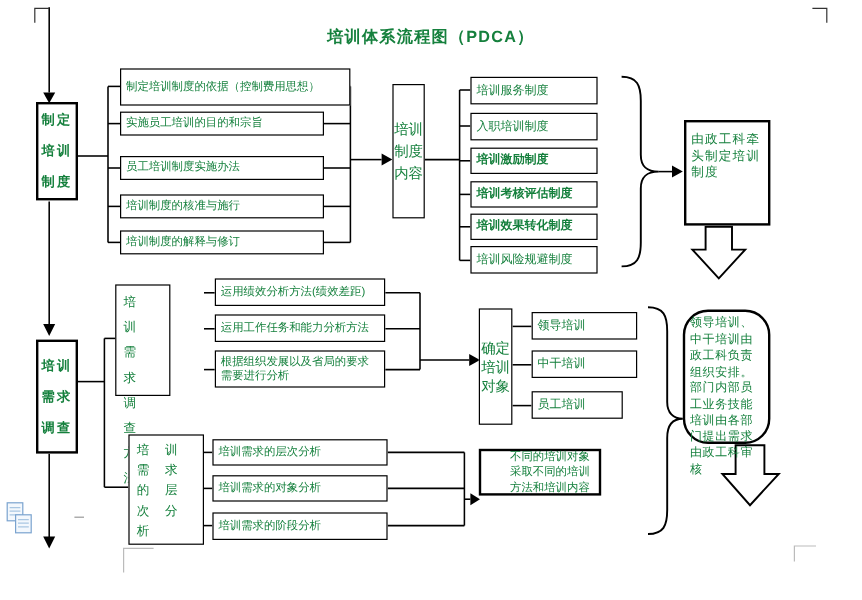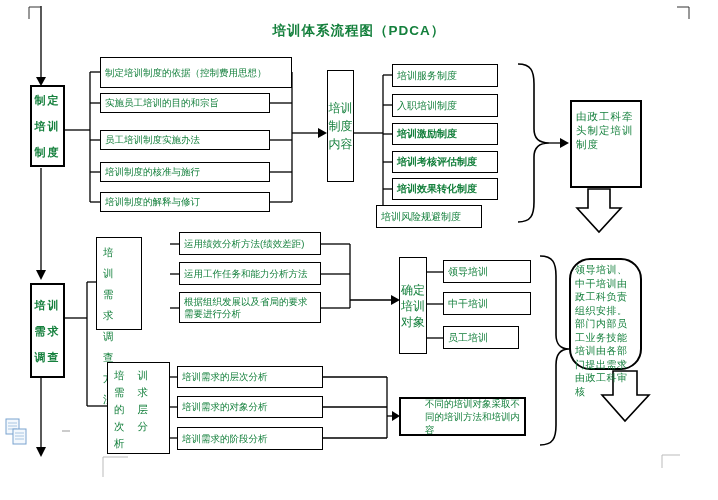--- a/index.html
+++ b/index.html
@@ -137,21 +137,21 @@
   <div class="box" style="left:100px;top:192px;width:170px;height:20px;">培训制度的解释与修订</div>
   <div class="box" style="left:100px;top:162px;width:170px;height:20px;">培训制度的核准与施行</div>
 
   <div class="box vertical1" style="left:327px;top:70px;width:27px;height:112px;">培训制度内容</div>
 
   <div class="box" style="left:392px;top:64px;width:106px;height:23px;font-size:10px;">培训服务制度</div>
   <div class="box" style="left:392px;top:94px;width:106px;height:23px;font-size:10px;">入职培训制度</div>
   <div class="box bold" style="left:392px;top:123px;width:106px;height:22px;font-size:10px;">培训激励制度</div>
   <div class="box bold" style="left:392px;top:151px;width:106px;height:22px;font-size:10px;">培训考核评估制度</div>
   <div class="box bold" style="left:392px;top:178px;width:106px;height:22px;font-size:10px;">培训效果转化制度</div>
-  <div class="box" style="left:376px;top:205px;width:106px;height:23px;font-size:10px;">培训风险规避制度</div>
+  <div class="box" style="left:392px;top:205px;width:106px;height:23px;font-size:10px;">培训风险规避制度</div>
 
   <div class="box thick topalign" style="left:570px;top:100px;width:72px;height:88px;">由政工科牵头制定培训制度</div>
 
   <div class="box thick vcompact bold" style="left:30px;top:283px;width:35px;height:95px;">培训需求调查</div>
 
   <div class="box spread" style="left:96px;top:237px;width:46px;height:93px;">培训需求调查方法</div>
   <div class="box spread lh17" style="left:107px;top:362px;width:63px;height:92px;">培训需求的层次分析</div>
 
   <div class="box" style="left:179px;top:232px;width:142px;height:23px;">运用绩效分析方法(绩效差距)</div>
   <div class="box" style="left:179px;top:262px;width:142px;height:23px;">运用工作任务和能力分析方法</div>
@@ -160,17 +160,17 @@
   <div class="box vertical1 lh16" style="left:399px;top:257px;width:28px;height:97px;">确定培训对象</div>
 
   <div class="box" style="left:443px;top:260px;width:88px;height:23px;font-size:10px;">领导培训</div>
   <div class="box" style="left:443px;top:292px;width:88px;height:23px;font-size:10px;">中干培训</div>
   <div class="box" style="left:443px;top:326px;width:76px;height:23px;font-size:10px;">员工培训</div>
 
   <div class="box" style="left:177px;top:366px;width:146px;height:22px;">培训需求的层次分析</div>
   <div class="box" style="left:177px;top:396px;width:146px;height:22px;">培训需求的对象分析</div>
   <div class="box" style="left:177px;top:427px;width:146px;height:23px;">培训需求的阶段分析</div>
 
-  <div class="box thick concl" style="left:399px;top:397px;width:127px;height:39px;padding-left:24px;">不同的培训对象采取不同的培训方法和培训内容</div>
+  <div class="box thick concl" style="left:399px;top:374px;width:102px;height:39px;padding-left:24px;">不同的培训对象采取不同的培训方法和培训内容</div>
 
   <div class="box thick topalign small" style="left:569px;top:258px;width:73px;height:112px;border-radius:21px;">领导培训、中干培训由政工科负责组织安排。部门内部员工业务技能培训由各部门提出需求 由政工科审核</div>
 
 </div>
 
 </body></html>

